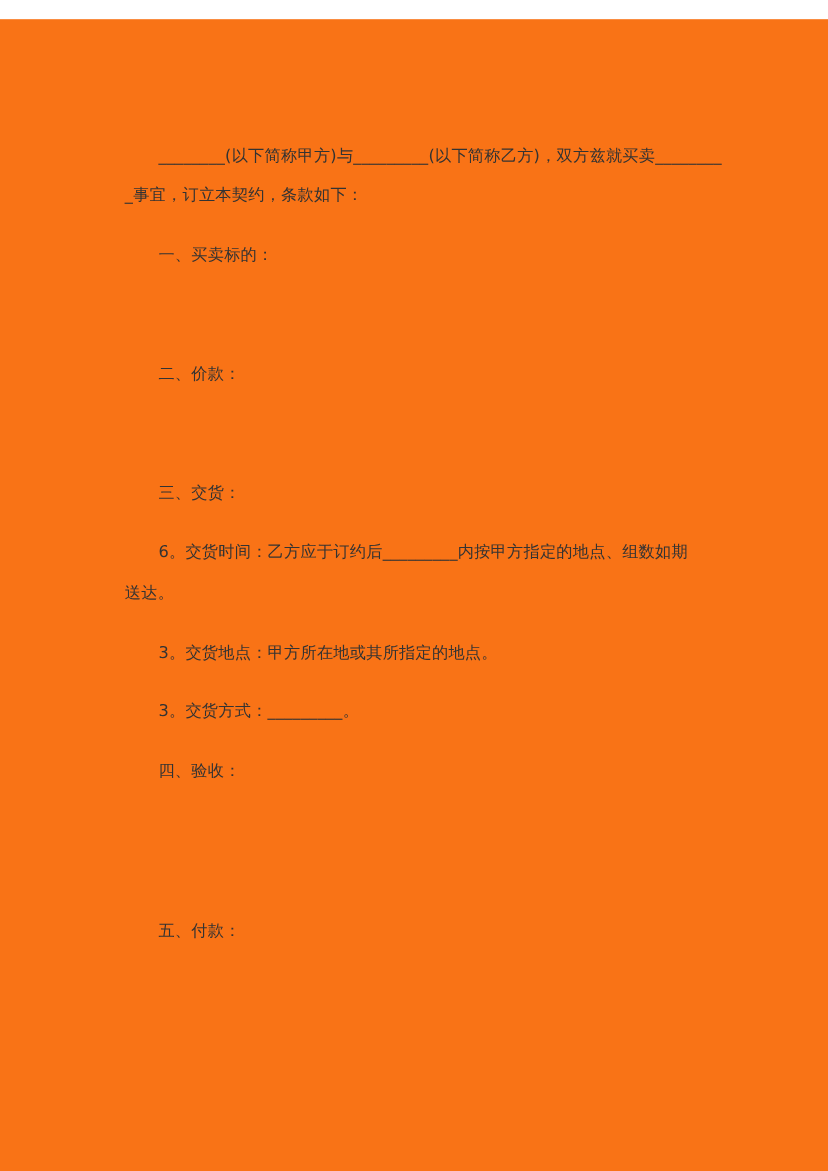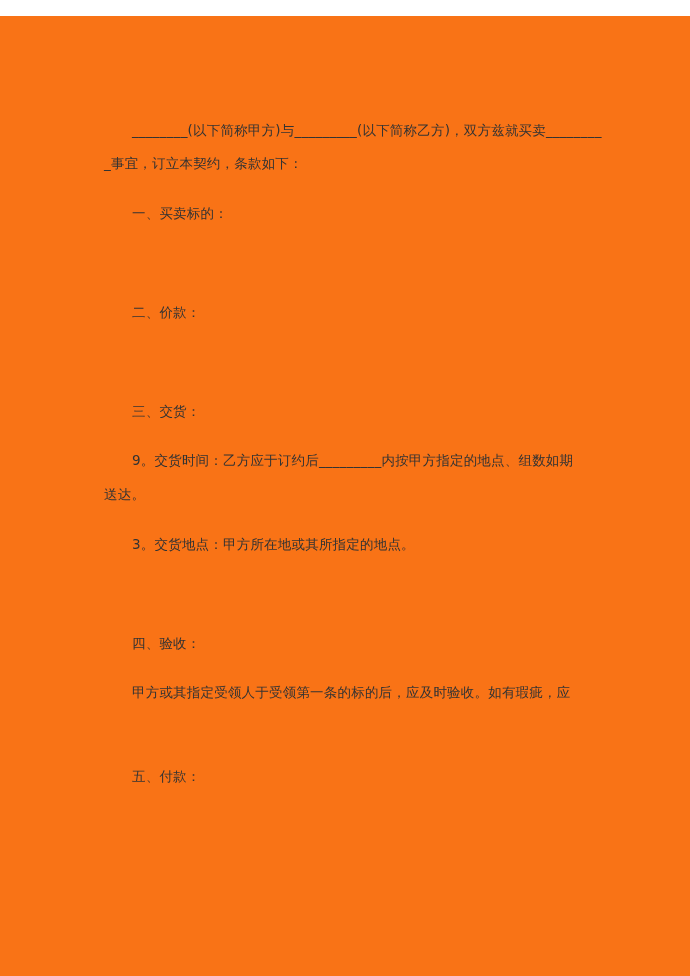--- a/index.html
+++ b/index.html
@@ -11,19 +11,19 @@
 </style>
 </head>
 <body>
 
 <div class="page">
   <div class="line indent" style="top:104px">________(以下简称甲方)与_________(以下简称乙方)，双方兹就买卖________</div>
   <div class="line" style="top:137px">_事宜，订立本契约，条款如下：</div>
   <div class="line indent" style="top:187px">一、买卖标的：</div>
   <div class="line indent" style="top:286px">二、价款：</div>
   <div class="line indent" style="top:385px">三、交货：</div>
-  <div class="line indent" style="top:434px">9。交货时间：乙方应于订约后_________内按甲方指定的地点、组数如期</div>
+  <div class="line indent" style="top:434px">6。交货时间：乙方应于订约后_________内按甲方指定的地点、组数如期</div>
   <div class="line" style="top:468px">送达。</div>
   <div class="line indent" style="top:518px">3。交货地点：甲方所在地或其所指定的地点。</div>
+  <div class="line indent" style="top:567px">3。交货方式：_________。</div>
   <div class="line indent" style="top:617px">四、验收：</div>
-  <div class="line indent" style="top:666px">甲方或其指定受领人于受领第一条的标的后，应及时验收。如有瑕疵，应</div>
   <div class="line indent" style="top:750px">五、付款：</div>
 </div>
 
 </body></html>

